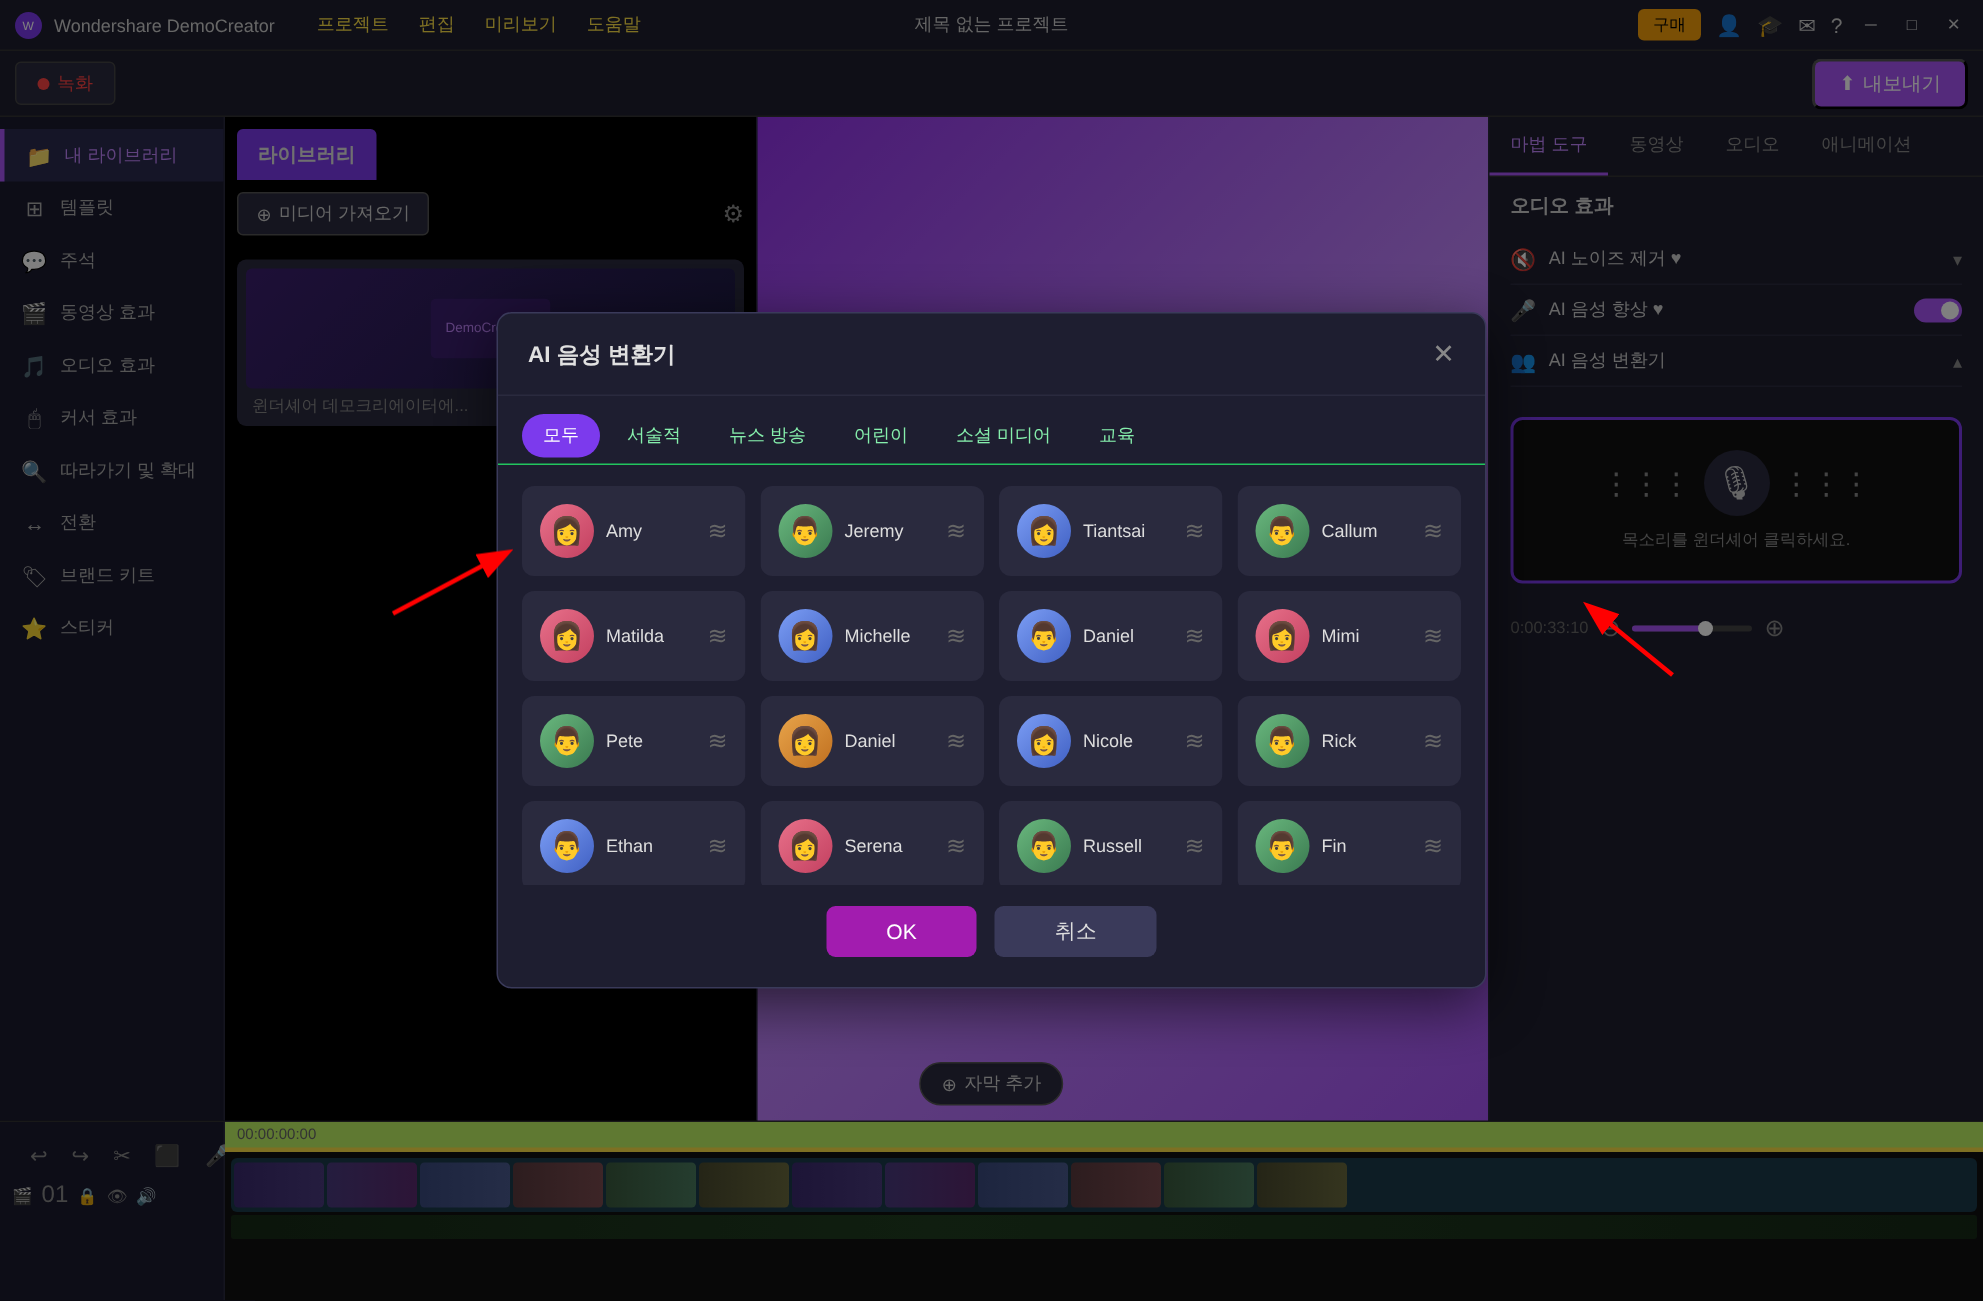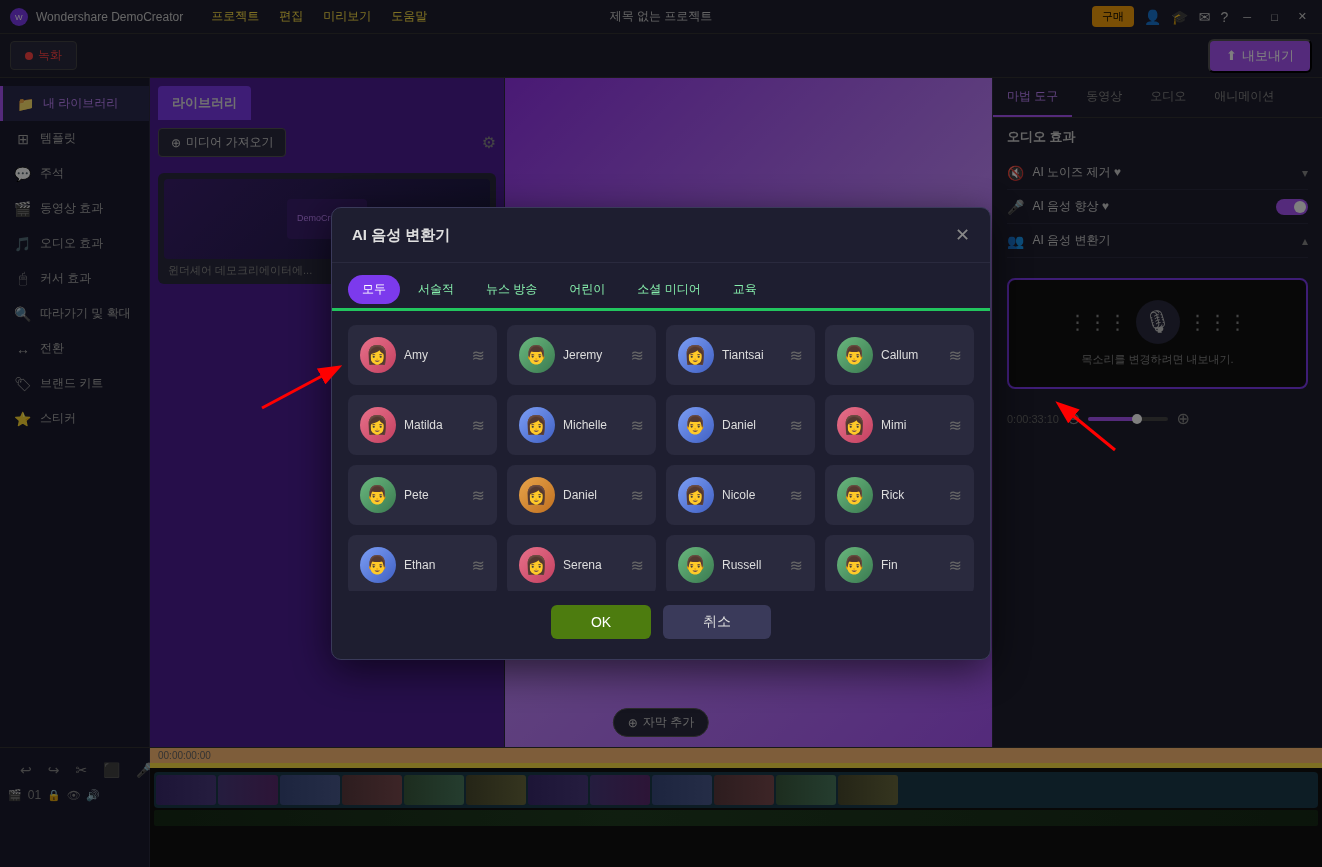--- a/index.html
+++ b/index.html
@@ -25,21 +25,21 @@
     
     #main-layout { display: flex; height: calc(867px - 34px - 44px - 120px); }
 
     
     #sidebar { width: 150px; background: #1a1a2e; border-right: 1px solid #2a2a3e; padding: 8px 0; flex-shrink: 0; }
     .sidebar-item { display: flex; align-items: center; gap: 8px; padding: 9px 14px; cursor: pointer; font-size: 12px; color: #aaa; }
     .sidebar-item.active { background: #2a2a4e; color: #c084fc; border-left: 3px solid #a855f7; }
     .sidebar-item .si-icon { font-size: 14px; width: 18px; text-align: center; }
 
     
-    #library-panel { width: 355px; background: #4c1d95; border-right: 1px solid #2a2a3e; flex-shrink: 0; }
+    #library-panel { width: 355px; background: #000000; border-right: 1px solid #2a2a3e; flex-shrink: 0; }
     .library-header { background: #7c3aed; padding: 8px 14px; font-size: 13px; font-weight: bold; display: inline-block; border-radius: 4px 4px 0 0; margin: 8px 8px 0; }
     .library-toolbar { display: flex; align-items: center; padding: 8px; gap: 8px; }
     .import-btn { background: #2a2a3e; border: 1px solid #555; color: #ccc; padding: 5px 12px; border-radius: 4px; font-size: 12px; cursor: pointer; display: flex; align-items: center; gap: 5px; }
     .filter-icon { margin-left: auto; cursor: pointer; font-size: 16px; color: #888; }
     .media-item { margin: 8px; background: #2a2a3e; border-radius: 6px; padding: 6px; position: relative; }
     .media-thumb { width: 100%; height: 80px; background: linear-gradient(135deg, #3b1f6e, #1a1a3e); border-radius: 4px; display: flex; align-items: center; justify-content: center; }
     .media-label { font-size: 11px; color: #888; margin-top: 4px; padding: 0 4px; white-space: nowrap; overflow: hidden; text-overflow: ellipsis; }
 
     
     #preview { flex: 1; background: #1a1a2e; position: relative; }
@@ -62,41 +62,41 @@
     .zoom-btn { background: none; border: none; color: #888; font-size: 16px; cursor: pointer; }
     .zoom-slider { width: 80px; height: 4px; background: #444; border-radius: 2px; position: relative; }
     .zoom-fill { width: 60%; height: 100%; background: #a855f7; border-radius: 2px; }
     .zoom-handle { width: 10px; height: 10px; background: #fff; border-radius: 50%; position: absolute; top: -3px; left: 55%; }
 
     
     #timeline { height: 120px; background: #111; border-top: 1px solid #333; display: flex; overflow: hidden; }
     .timeline-left { width: 150px; background: #1a1a2e; border-right: 1px solid #2a2a3e; padding: 8px; flex-shrink: 0; }
     .timeline-track-label { display: flex; align-items: center; gap: 6px; padding: 4px 0; font-size: 11px; color: #888; }
     .timeline-main { flex: 1; position: relative; background: #111; overflow: hidden; }
-    .timeline-ruler { height: 20px; background: #fdba74; border-bottom: 5px solid #fde047; display: flex; align-items: center; padding: 0 8px; font-size: 10px; color: #666; }
+    .timeline-ruler { height: 20px; background: #bef264; border-bottom: 3px solid #fde047; display: flex; align-items: center; padding: 0 8px; font-size: 10px; color: #666; }
     .track-thumb { width: 60px; height: 30px; background: linear-gradient(90deg, #3a2a6e, #4a3a7e); border-radius: 3px; flex-shrink: 0; }
     .timeline-controls { display: flex; align-items: center; gap: 8px; padding: 4px 8px; }
     .tl-btn { background: none; border: none; color: #888; cursor: pointer; font-size: 14px; padding: 2px 4px; }
 
     
     #modal-overlay { position: fixed; top: 0; left: 0; width: 1322px; height: 867px; background: rgba(0,0,0,0.5); z-index: 100; display: flex; align-items: center; justify-content: center; }
     #modal { background: #1e1e30; border-radius: 10px; width: 660px; padding: 0 0 20px; border: 1px solid #3a3a5a; position: relative; box-shadow: 0 10px 40px rgba(0,0,0,0.6); }
     .modal-header { display: flex; align-items: center; justify-content: space-between; padding: 16px 20px; border-bottom: 1px solid #2a2a3e; }
     .modal-title { font-size: 15px; font-weight: bold; color: #e0e0e0; }
     .modal-close { background: none; border: none; color: #888; font-size: 18px; cursor: pointer; }
-    .modal-tabs { display: flex; gap: 4px; padding: 12px 16px 4px; border-bottom: 3px solid #22c55e; }
+    .modal-tabs { display: flex; gap: 4px; padding: 12px 16px 4px; border-bottom: 1px solid #22c55e; }
     .modal-tab { padding: 6px 14px; border-radius: 20px; font-size: 12px; cursor: pointer; color: #86efac; }
     .modal-tab.active { background: #7c3aed; color: white; }
     .modal-grid { display: grid; grid-template-columns: repeat(4, 1fr); gap: 10px; padding: 14px 16px; max-height: 280px; overflow-y: auto; }
     .voice-card { background: #2a2a3e; border-radius: 8px; padding: 10px; display: flex; align-items: center; gap: 8px; cursor: pointer; border: 2px solid transparent; }
     .voice-avatar { width: 36px; height: 36px; border-radius: 50%; background: linear-gradient(135deg, #7c3aed, #4a1a8e); display: flex; align-items: center; justify-content: center; font-size: 14px; flex-shrink: 0; overflow: hidden; }
     .voice-name { font-size: 12px; color: #ddd; flex: 1; }
     .wave-icon { font-size: 16px; color: #666; flex-shrink: 0; }
     .modal-footer { display: flex; justify-content: center; gap: 12px; padding: 14px 16px 0; }
-    .ok-btn { background: #4d7c0f; color: white; padding: 8px 40px; border-radius: 6px; border: none; font-size: 14px; cursor: pointer; }
+    .ok-btn { background: #a21caf; color: white; padding: 8px 40px; border-radius: 6px; border: none; font-size: 14px; cursor: pointer; }
     .cancel-btn { background: #3a3a5a; color: #ddd; padding: 8px 40px; border-radius: 6px; border: none; font-size: 14px; cursor: pointer; }
 
     .add-subtitle-btn { background: #2a2a3e; border: 1px solid #555; color: #ccc; padding: 5px 14px; border-radius: 20px; font-size: 12px; cursor: pointer; display: flex; align-items: center; gap: 5px; position: absolute; bottom: 130px; left: 50%; transform: translateX(-50%); }
 
     .avatar-female-0 { background: linear-gradient(135deg, #e8718a, #c34060); }
     .avatar-female-1 { background: linear-gradient(135deg, #7c9ef5, #4060c3); }
     .avatar-male-0 { background: linear-gradient(135deg, #6ab87e, #3a7a50); }
     .avatar-female-2 { background: linear-gradient(135deg, #e8a44a, #c07020); }
     .avatar-male-1 { background: linear-gradient(135deg, #6ab87e, #3a7a50); }
     .avatar-female-3 { background: linear-gradient(135deg, #e8718a, #c34060); }
@@ -240,21 +240,21 @@
       </div>
     </div>
     <div class="voice-preview" style="position:relative;">
       <div style="display:flex;align-items:center;justify-content:center;gap:8px;">
         <span style="font-size:20px;color:#888">⋮⋮⋮</span>
         <div style="background:#2a2a3e;border-radius:50%;width:44px;height:44px;display:flex;align-items:center;justify-content:center;">
           <span style="font-size:22px;color:#ccc">🎙</span>
         </div>
         <span style="font-size:20px;color:#888">⋮⋮⋮</span>
       </div>
-      <div class="voice-change-text">목소리를 변경하려면 내보내기.</div>
+      <div class="voice-change-text">목소리를 윈더셰어 클릭하세요.</div>
     </div>
     <div class="zoom-controls">
       <span style="font-size:11px;color:#666">0:00:33:10</span>
       <button class="zoom-btn">⊖</button>
       <div class="zoom-slider">
         <div class="zoom-fill"></div>
         <div class="zoom-handle"></div>
       </div>
       <button class="zoom-btn">⊕</button>
     </div>
@@ -265,21 +265,21 @@
   <div class="timeline-left">
     <div class="timeline-controls">
       <button class="tl-btn">↩</button>
       <button class="tl-btn">↪</button>
       <button class="tl-btn">✂</button>
       <button class="tl-btn">⬛</button>
       <button class="tl-btn">🎤</button>
     </div>
     <div class="timeline-track-label">
       <span>🎬</span>
-      <span style="font-size:12px">01</span>
+      <span style="font-size:16px">01</span>
       <span style="font-size:11px">🔒</span>
       <span style="font-size:11px">👁</span>
       <span style="font-size:11px">🔊</span>
     </div>
   </div>
   <div class="timeline-main">
     <div class="timeline-ruler">
       <span>00:00:00:00</span>
     </div>
     <div style="display:flex;align-items:center;padding:4px 0 0 0;">

